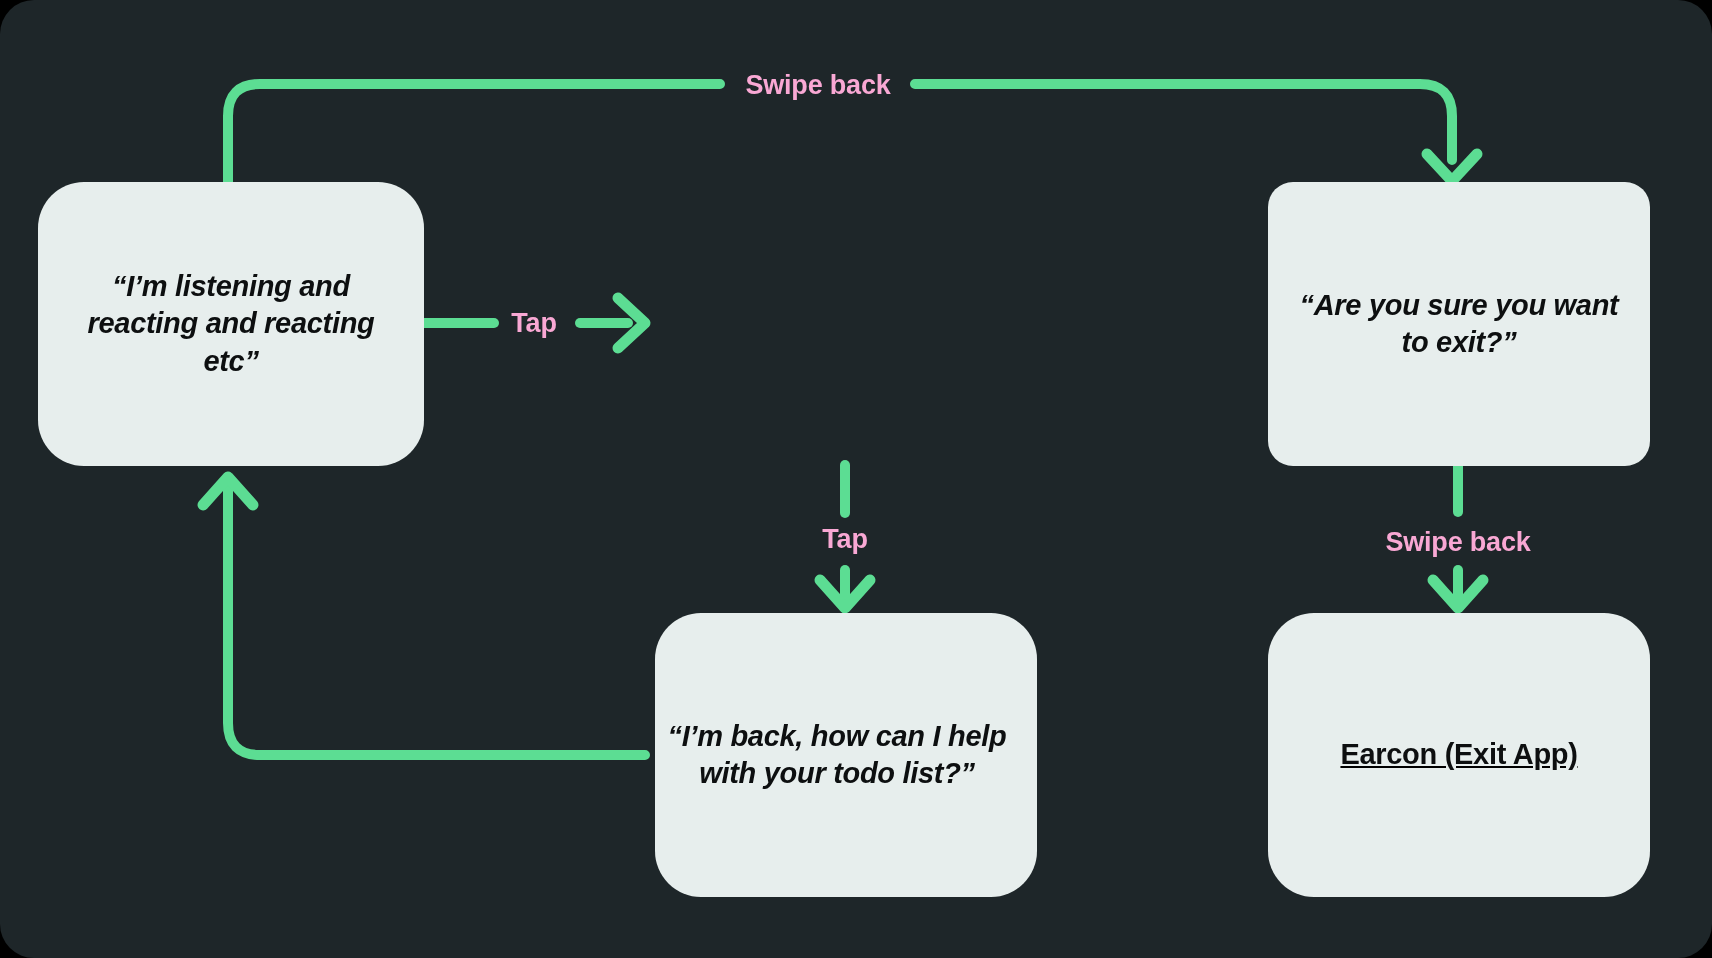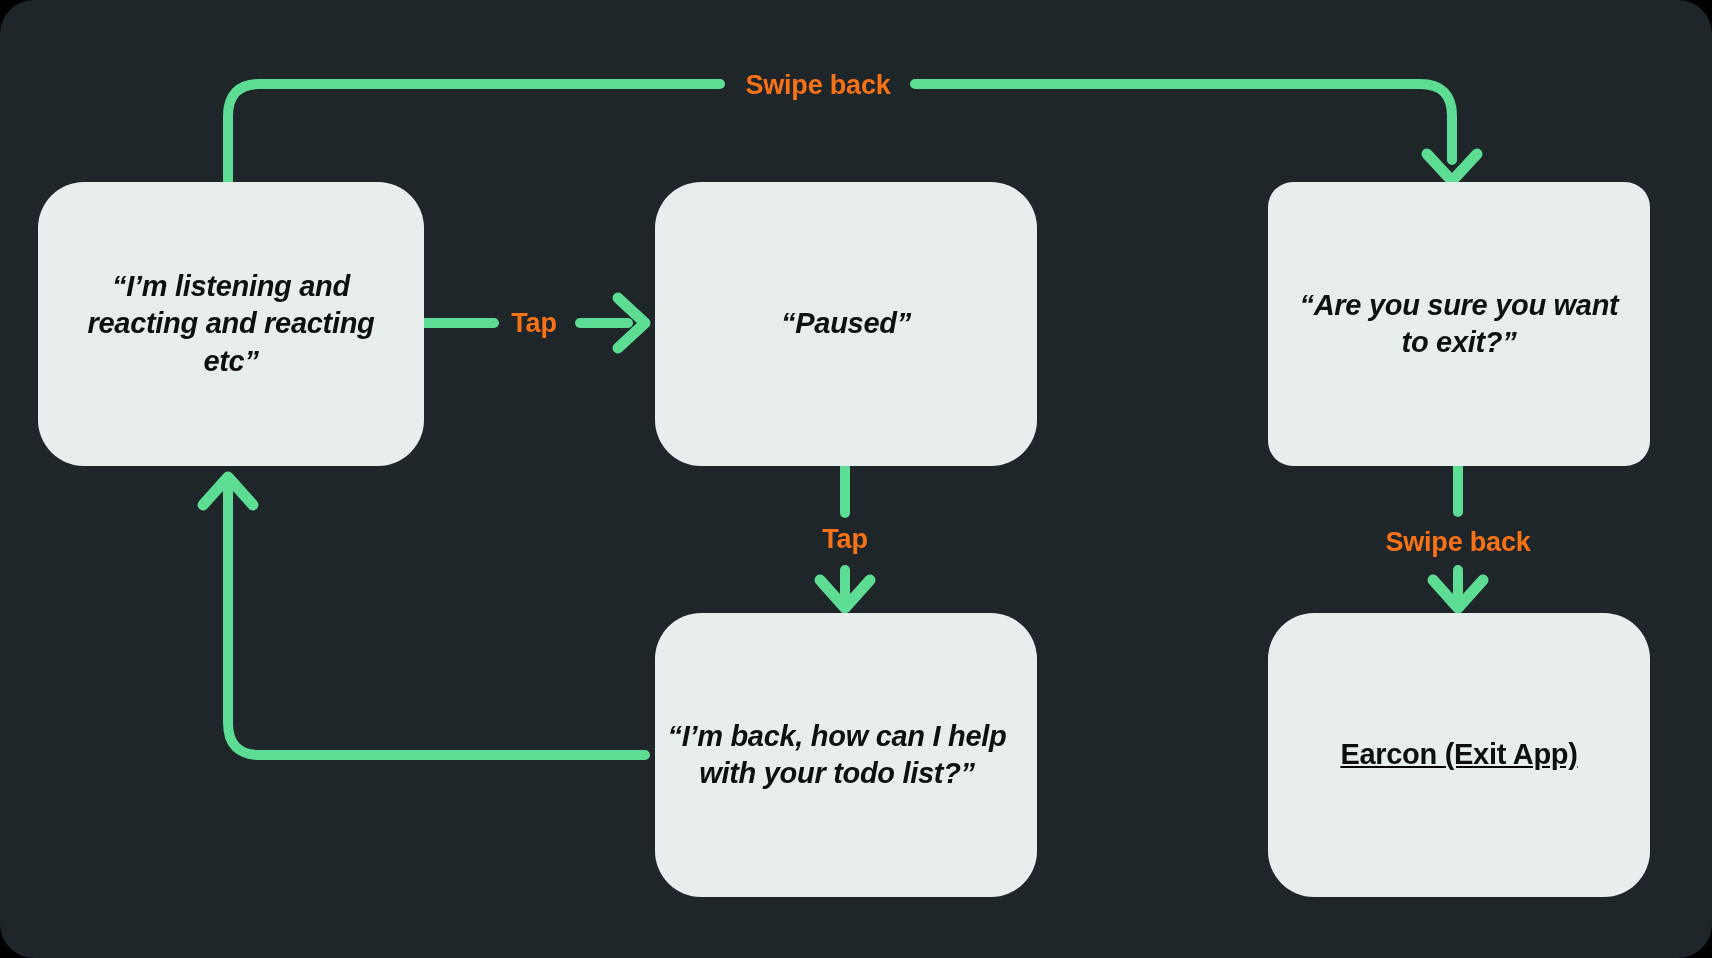--- a/index.html
+++ b/index.html
@@ -47,21 +47,21 @@
     text-align: center;
     font-size: 29px;
     line-height: 1.28;
     letter-spacing: -0.3px;
   }
   .node-text.plain {
     font-style: normal;
   }
   .edge-label {
     position: absolute;
-    color: #f97316;
+    color: #f9a8d4;
     font-family: "Liberation Sans", sans-serif;
     font-weight: bold;
     font-size: 27px;
     letter-spacing: -0.2px;
     white-space: nowrap;
     z-index: 3;
     transform: translate(-50%, -50%);
     text-align: center;
   }
 </style>
@@ -89,23 +89,20 @@
     <path d="M 1433 580 L 1458 608 L 1483 580" fill="none" stroke="#5cdd93" stroke-width="11" stroke-linecap="round" stroke-linejoin="round"></path>
 
     <path d="M 645 755 L 260 755 Q 228 755 228 723 L 228 482" fill="none" stroke="#5cdd93" stroke-width="10" stroke-linecap="round"></path>
     <path d="M 203 505 L 228 477 L 253 505" fill="none" stroke="#5cdd93" stroke-width="11" stroke-linecap="round" stroke-linejoin="round"></path>
   </svg>
 
   <div class="node" style="left:38px; top:182px; width:386px; height:284px;">
     <span class="node-text">“I’m listening and reacting and reacting etc”</span>
   </div>
 
-  <div class="node" style="left:655px; top:182px; width:382px; height:284px;">
-    <span class="node-text">“Paused”</span>
-  </div>
 
   <div class="node" style="left:1268px; top:182px; width:382px; height:284px;border-radius:25px;">
     <span class="node-text">“Are you sure you want to exit?”</span>
   </div>
 
   <div class="node" style="left:655px; top:613px; width:382px; height:284px;padding-left:8px;">
     <span class="node-text">“I’m back, how can I help with your todo list?”</span>
   </div>
 
   <div class="node" style="left:1268px; top:613px; width:382px; height:284px;text-decoration:underline;">

